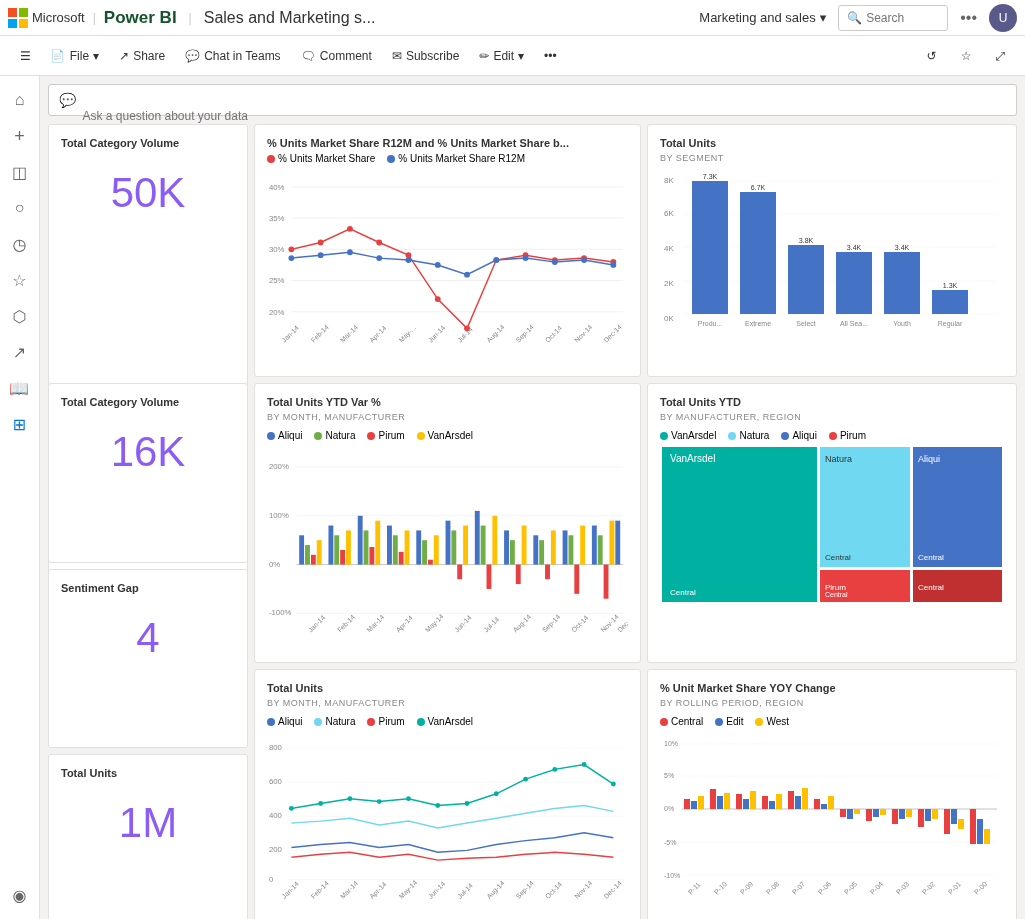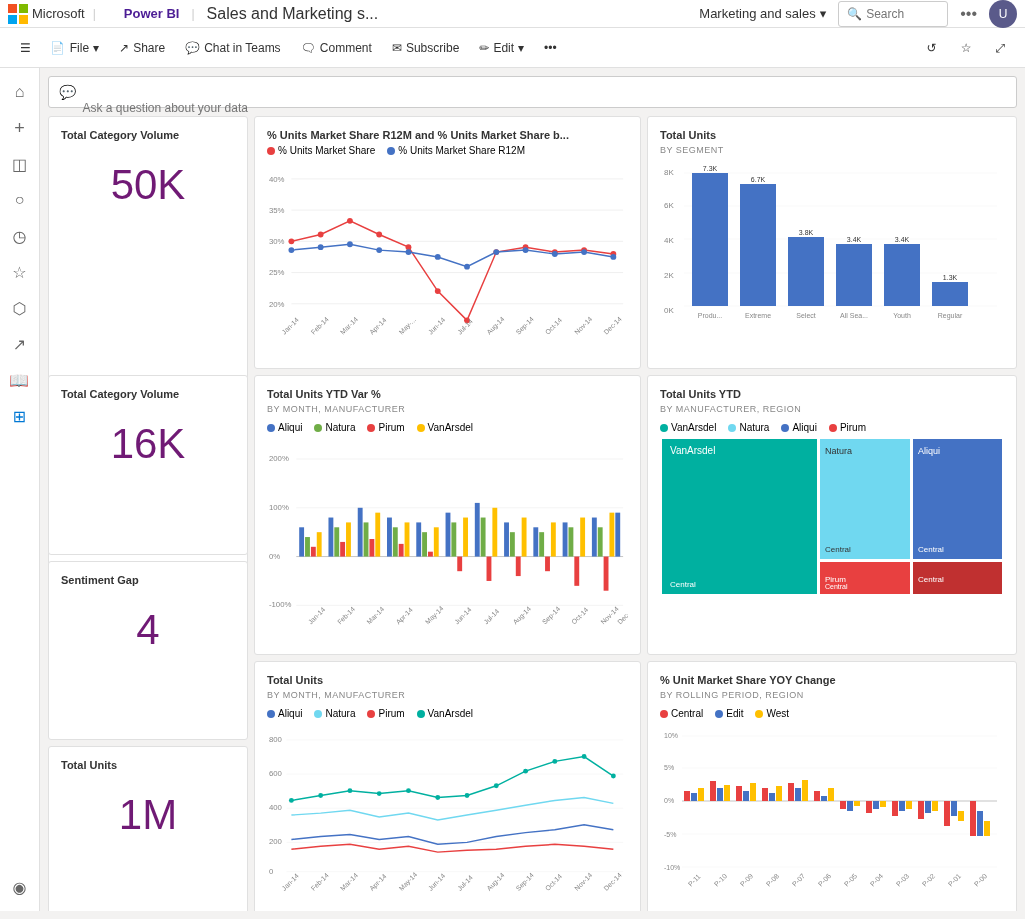--- a/index.html
+++ b/index.html
@@ -1,20 +1,20 @@
 <!DOCTYPE html>
 <html><head>
   <meta charset="utf-8">
   <style>
     * { box-sizing: border-box; margin: 0; padding: 0; }
     body { font-family: 'Segoe UI', Arial, sans-serif; background: #f3f2f1; font-size: 12px; overflow: hidden; }
 
     
     .top-bar {
-      display: flex; align-items: center; height: 28px;
+      display: flex; align-items: center; height: 36px;
       background: #fff; border-bottom: 1px solid #e0e0e0;
       padding: 2px 8px; gap: 8px;
     }
     .top-bar-logo { display: flex; align-items: center; gap: 4px; }
     .search-box {
       display: flex; align-items: center; border: 1px solid #ccc;
       border-radius: 3px; padding: 2px 8px; gap: 4px; background: #fff;
       height: 26px; width: 110px;
     }
     .search-box input { border: none; outline: none; font-size: 12px; width: 80px; }
@@ -66,40 +66,40 @@
       grid-template-rows: auto auto auto;
       gap: 6px;
     }
 
     .card {
       background: #fff; border: 1px solid #e0e0e0; border-radius: 3px;
       padding: 12px; position: relative; overflow: hidden;
     }
     .card-title { font-size: 11px; color: #333; font-weight: 700; margin-bottom: 4px; }
     .card-subtitle { font-size: 9px; color: #888; text-transform: uppercase; letter-spacing: 0.5px; margin-bottom: 8px; }
-    .card-value { font-size: 42px; font-weight: 300; color: #701a75; text-align: center; margin-top: 20px; }
+    .card-value { font-size: 42px; font-weight: 300; color: #8b5cf6; text-align: center; margin-top: 20px; }
 
     .legend { display: flex; gap: 12px; flex-wrap: wrap; margin-bottom: 6px; font-size: 10px; }
     .legend-item { display: flex; align-items: center; gap: 3px; }
     .legend-dot { width: 8px; height: 8px; border-radius: 50%; display: inline-block; }
   </style>
 </head>
 <body>
 
 <div class="top-bar">
   <div class="top-bar-logo">
     <svg width="20" height="20" viewBox="0 0 20 20">
       <rect x="0" y="0" width="9" height="9" fill="#f25022"></rect>
       <rect x="11" y="0" width="9" height="9" fill="#7fba00"></rect>
       <rect x="0" y="11" width="9" height="9" fill="#00a4ef"></rect>
       <rect x="11" y="11" width="9" height="9" fill="#ffb900"></rect>
     </svg>
     <span style="font-size:13px;color:#333;font-weight:500;">Microsoft</span>
     <span style="color:#ccc;margin:0 4px;">|</span>
-    <span style="font-size:13px;font-weight:700;color:#4c1d95;margin-left:20px;">Power BI</span>
+    <span style="font-size:17px;font-weight:700;color:#14532d;">Power BI</span>
   </div>
   <span style="color:#ccc;margin:0 4px;">|</span>
   <span style="font-size:16px;color:#333;">Sales and Marketing s...</span>
   <div style="margin-left:auto;display:flex;align-items:center;gap:12px;">
     <div style="display:flex;align-items:center;gap:4px;cursor:pointer;font-size:13px;color:#333;">
       <span>Marketing and sales</span>
       <span>▾</span>
     </div>
     <div class="search-box">
       <span style="color:#666;font-size:12px;">🔍</span>

